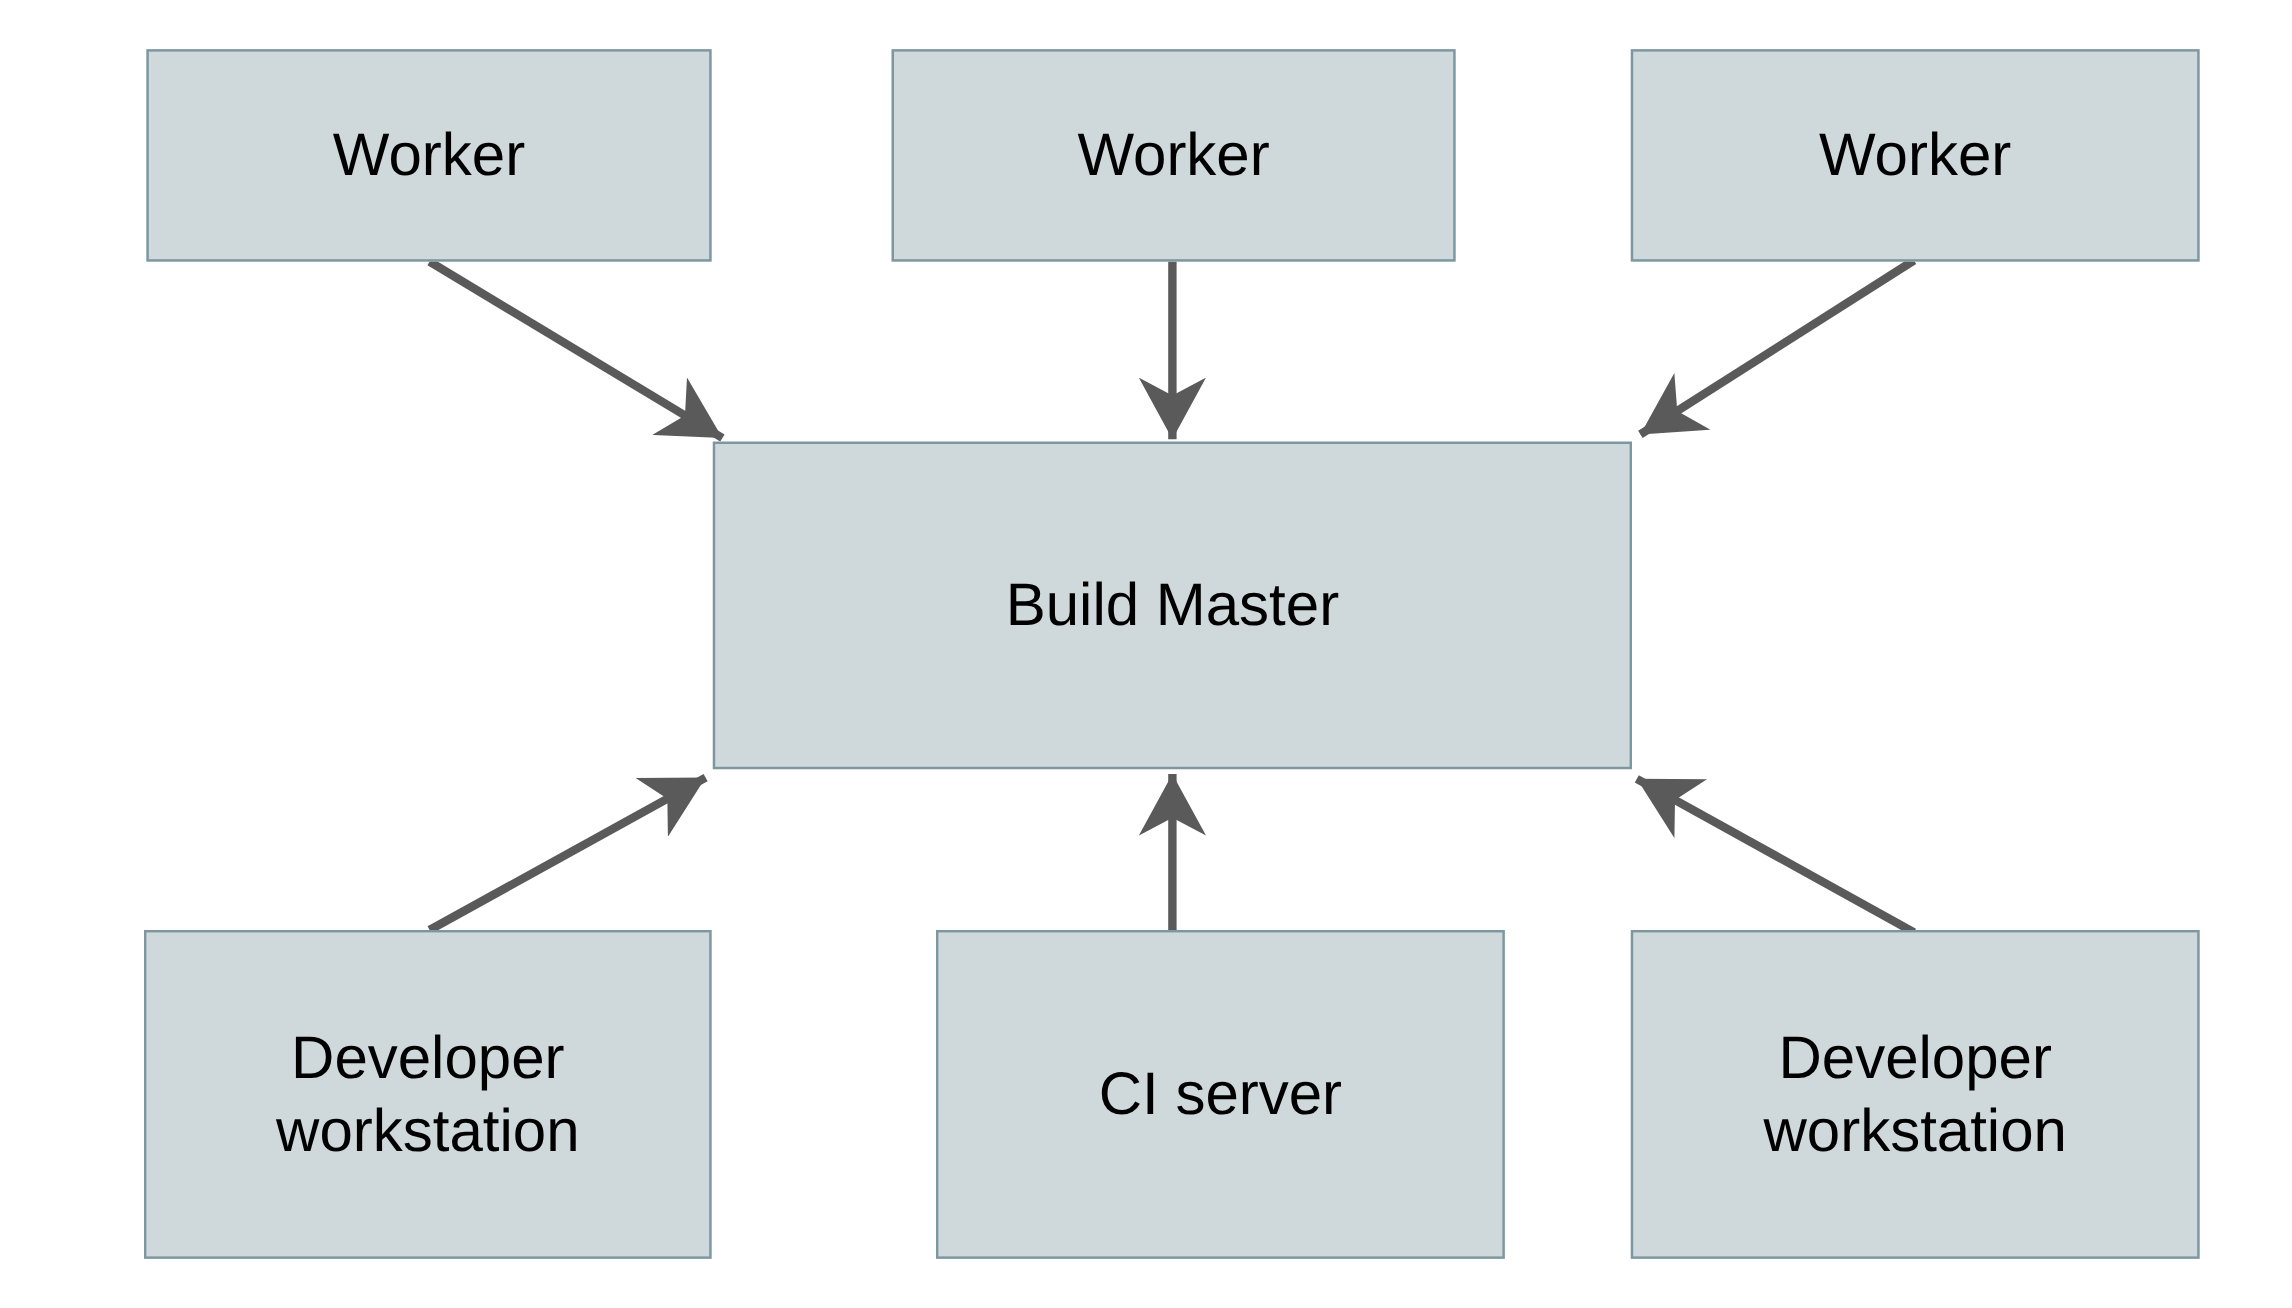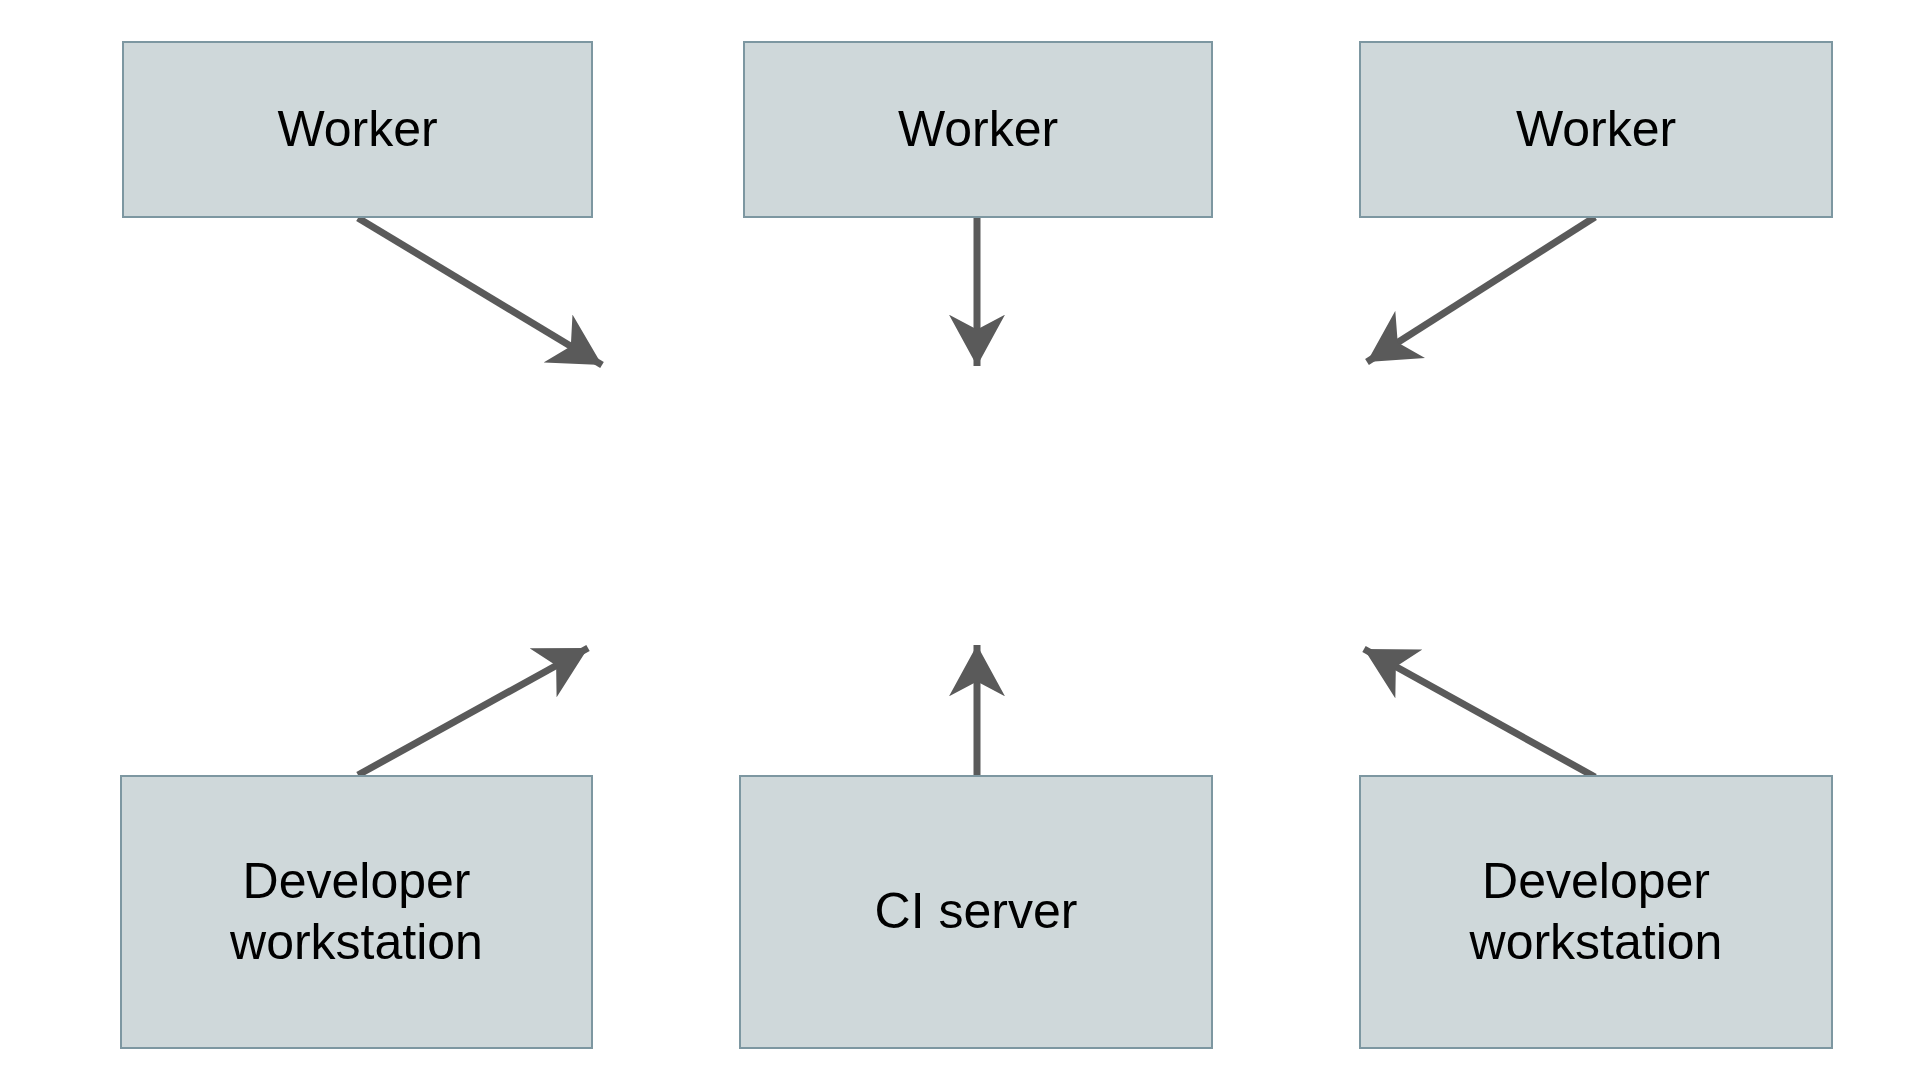--- a/index.html
+++ b/index.html
@@ -44,21 +44,21 @@
     line-height: 1.23;
     letter-spacing: 0px;
     padding: 0 10px;
   }
   
   .pos-worker-1       { left: 122px;  top: 41px;  width: 471px; height: 177px; }
   .pos-worker-2       { left: 743px;  top: 41px;  width: 470px; height: 177px; }
   .pos-worker-3       { left: 1359px; top: 41px;  width: 474px; height: 177px; }
   .pos-build-master   { left: 594px;  top: 368px; width: 766px; height: 273px; }
   .pos-dev-left       { left: 120px;  top: 775px; width: 473px; height: 274px; }
-  .pos-ci-server      { left: 739px;  top: 775px; width: 474px; height: 274px; }
+  .pos-ci-server      { left: 780px;  top: 775px; width: 474px; height: 274px; }
   .pos-dev-right      { left: 1359px; top: 775px; width: 474px; height: 274px; }
 </style>
 </head>
 <body>
 
 <div class="canvas">
 
   <svg class="edges" viewBox="0 0 1910 1090" xmlns="http://www.w3.org/2000/svg">
     <defs>
       <marker id="stealth-head" viewBox="0 0 12 12" refX="11" refY="6" markerWidth="8" markerHeight="8" orient="auto">
@@ -78,20 +78,23 @@
   </div>
 
   <div class="node pos-worker-2">
     <span class="node-label">Worker</span>
   </div>
 
   <div class="node pos-worker-3">
     <span class="node-label">Worker</span>
   </div>
 
+  <div class="node pos-build-master">
+    <span class="node-label">Build Master</span>
+  </div>
 
   <div class="node pos-dev-left">
     <span class="node-label">Developer workstation</span>
   </div>
 
   <div class="node pos-ci-server">
     <span class="node-label">CI server</span>
   </div>
 
   <div class="node pos-dev-right">

